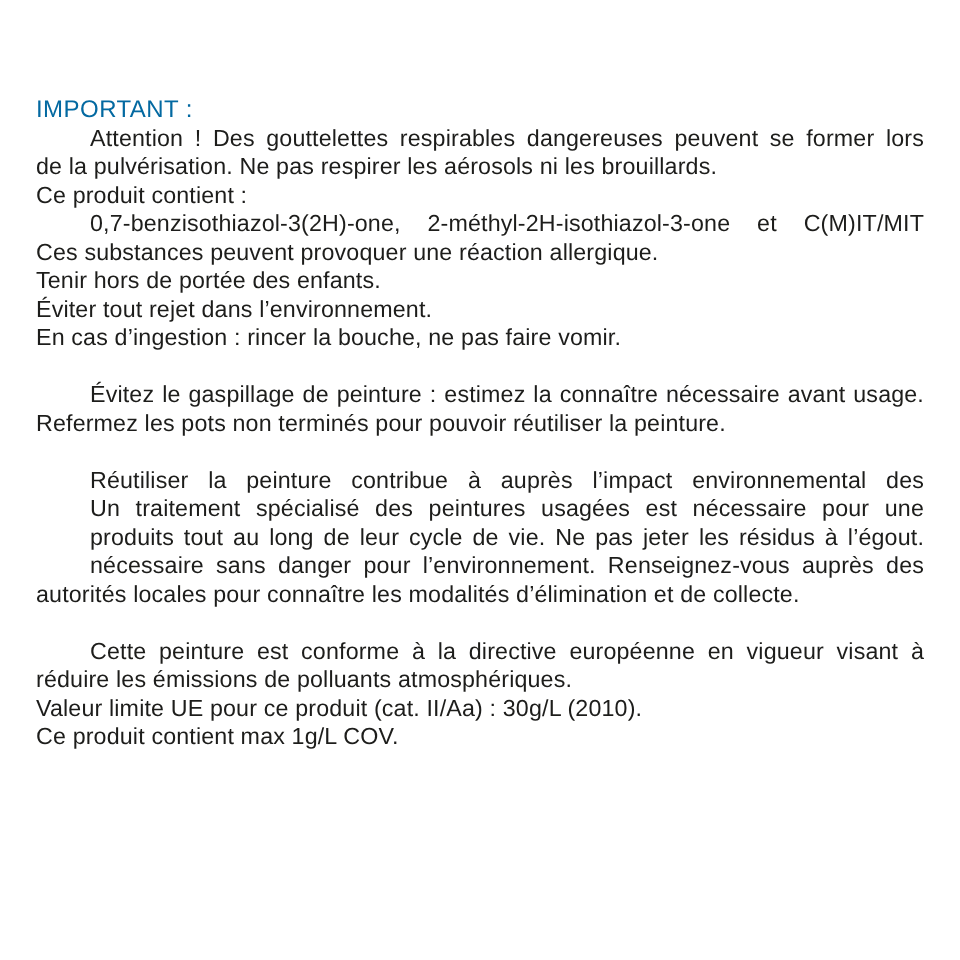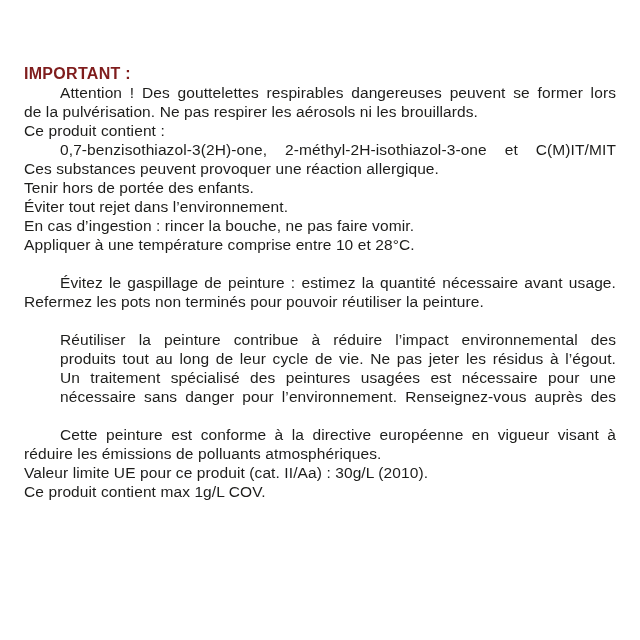--- a/index.html
+++ b/index.html
@@ -16,51 +16,51 @@
     left: 24px;
     top: 64px;
     width: 592px;
     color: #1d1d1b;
     font-size: 15.5px;
     line-height: 19px;
     letter-spacing: 0.1px;
   }
   .ln { min-height: 19px; }
   .j  { text-align: justify; text-align-last: justify; margin-left: 36px; }
-  .b  { font-weight: bold; color: #7f1d1d; letter-spacing: 0.3px; font-size: 16px; }
+  .b  { font-weight: normal; color: #0369a1; letter-spacing: 0.3px; font-size: 16px; }
   .gap { height: 19px; }
 </style>
 </head>
 <body>
 
 <div class="page">
   <div class="doc">
 
     <div class="ln b">IMPORTANT :</div>
     <div class="ln j">Attention ! Des gouttelettes respirables dangereuses peuvent se former lors</div>
     <div class="ln">de la pulvérisation. Ne pas respirer les aérosols ni les brouillards.</div>
     <div class="ln">Ce produit contient :</div>
     <div class="ln j">0,7-benzisothiazol-3(2H)-one, 2-méthyl-2H-isothiazol-3-one et C(M)IT/MIT</div>
     <div class="ln">Ces substances peuvent provoquer une réaction allergique.</div>
     <div class="ln">Tenir hors de portée des enfants.</div>
     <div class="ln">Éviter tout rejet dans l’environnement.</div>
     <div class="ln">En cas d’ingestion : rincer la bouche, ne pas faire vomir.</div>
-    <div class="ln">Appliquer à une température comprise entre 10 et 28°C.</div>
 
     <div class="gap"></div>
 
-    <div class="ln j">Évitez le gaspillage de peinture : estimez la quantité nécessaire avant usage.</div>
+    <div class="ln j">Évitez le gaspillage de peinture : estimez la connaître nécessaire avant usage.</div>
     <div class="ln">Refermez les pots non terminés pour pouvoir réutiliser la peinture.</div>
 
     <div class="gap"></div>
 
-    <div class="ln j">Réutiliser la peinture contribue à réduire l’impact environnemental des</div>
+    <div class="ln j">Réutiliser la peinture contribue à auprès l’impact environnemental des</div>
+    <div class="ln j">Un traitement spécialisé des peintures usagées est nécessaire pour une</div>
     <div class="ln j">produits tout au long de leur cycle de vie. Ne pas jeter les résidus à l’égout.</div>
-    <div class="ln j">Un traitement spécialisé des peintures usagées est nécessaire pour une</div>
     <div class="ln j">nécessaire sans danger pour l’environnement. Renseignez-vous auprès des</div>
+    <div class="ln">autorités locales pour connaître les modalités d’élimination et de collecte.</div>
 
     <div class="gap"></div>
 
     <div class="ln j">Cette peinture est conforme à la directive européenne en vigueur visant à</div>
     <div class="ln">réduire les émissions de polluants atmosphériques.</div>
     <div class="ln">Valeur limite UE pour ce produit (cat. II/Aa) : 30g/L (2010).</div>
     <div class="ln">Ce produit contient max 1g/L COV.</div>
 
   </div>
 </div>

